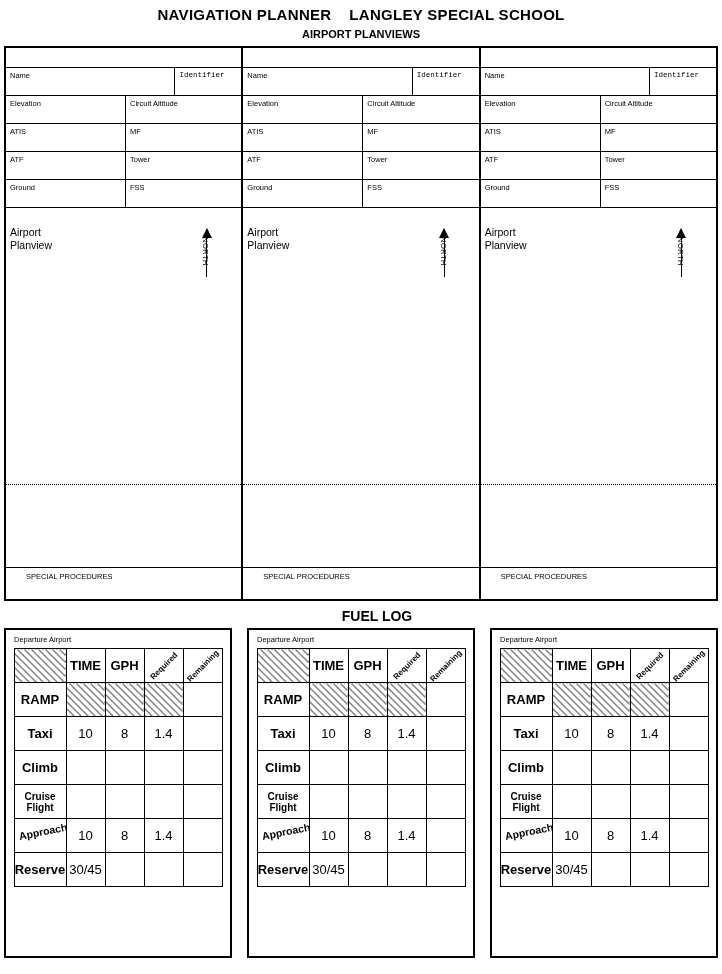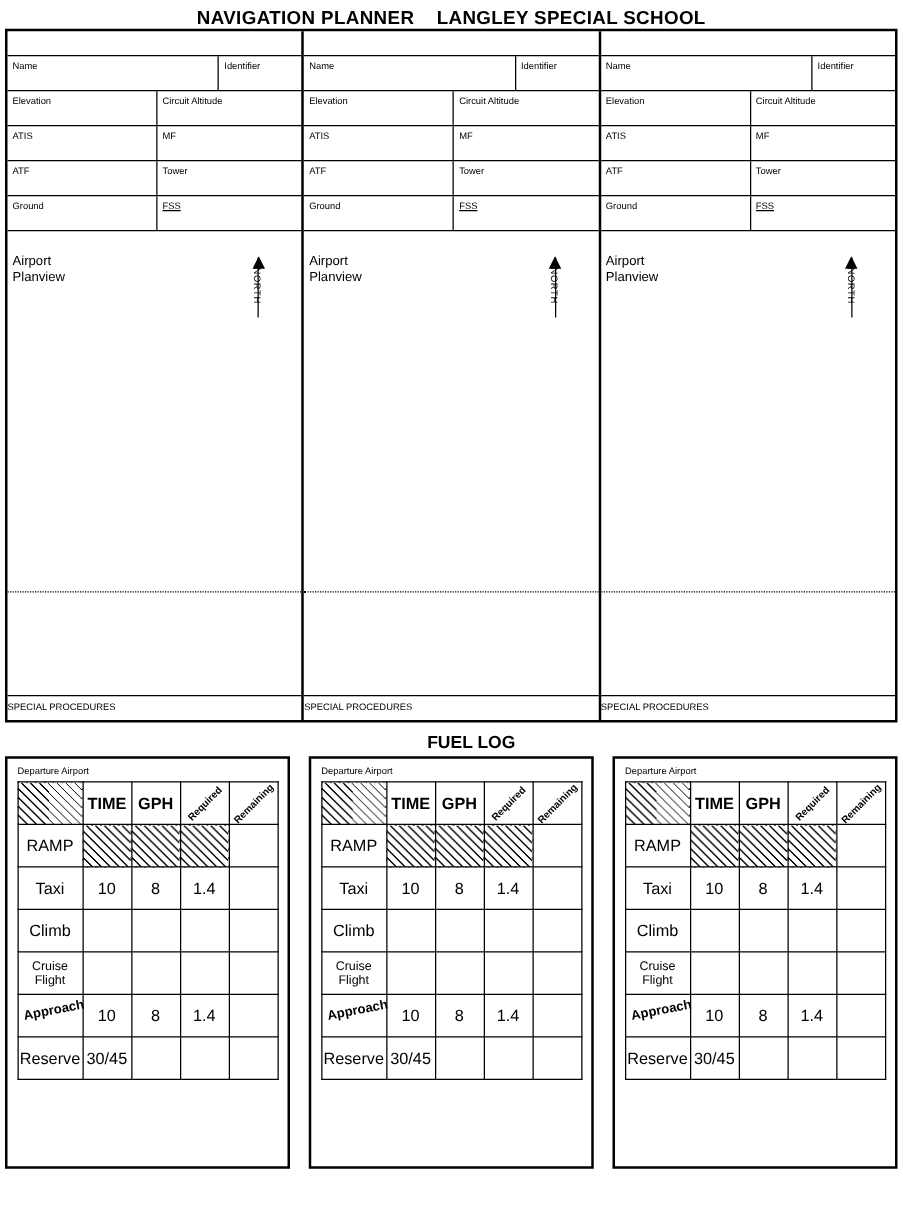--- a/index.html
+++ b/index.html
@@ -74,29 +74,29 @@
     box-sizing: border-box;
   }
   .pv-cell {
     box-sizing: border-box;
     font-size: 7.5px;
     padding: 3px 3px 0 4px;
     overflow: hidden;
   }
   .pv-cell.left { border-right: 1px solid #000; }
   .row-name .c1 { width: 72%; }
-  .row-name .c2 { width: 28%; }
+  .row-name .c2 { width: 28%; font-family: Liberation Mono, monospace; }
   .row-elev .c1 { width: 51%; }
   .row-elev .c2 { width: 49%; }
   .row-atis .c1 { width: 51%; }
   .row-atis .c2 { width: 49%; }
   .row-atf .c1 { width: 51%; }
   .row-atf .c2 { width: 49%; }
   .row-ground .c1 { width: 51%; }
-  .row-ground .c2 { width: 49%; text-decoration: underline; }
+  .row-ground .c2 { width: 49%; }
 
   .pv-body {
     flex: 1 1 auto;
     position: relative;
     box-sizing: border-box;
     margin-top: 15px;
   }
   .pv-body-label {
     position: absolute;
     top: 3px;
@@ -140,25 +140,25 @@
     white-space: nowrap;
   }
   .dotted-line {
     position: absolute;
     left: 0;
     right: 0;
     bottom: 82px;
     border-top: 1px dotted #000;
   }
   .pv-special {
-    height: 20px;
+    height: 32px;
     border-top: 1px solid #000;
     box-sizing: border-box;
     font-size: 7.5px;
-    padding: 4px 0 0 0;
+    padding: 4px 0 0 20px;
   }
 
   
   .fuel-row {
     display: flex;
     justify-content: space-between;
     margin: 0 4px;
   }
   .fuel-block {
     width: 228px;
@@ -205,21 +205,21 @@
     position: absolute;
     left: 50%;
     top: 50%;
     font-size: 8px;
     font-weight: bold;
     white-space: nowrap;
     transform: translate(-50%, -50%) rotate(-45deg);
   }
   .rowlabel {
     font-size: 10.5px;
-    font-weight: normal;
+    font-weight: bold;
     text-align: left;
     padding-left: 5px;
     line-height: 11px;
   }
   .rowlabel.two-line { font-size: 10px; }
   .rowlabel-rot {
     position: relative;
   }
   .rowlabel-rot span {
     position: absolute;
@@ -240,20 +240,21 @@
       #ffffff 0.8px, #ffffff 5px
     );
   }
 </style>
 </head>
 <body>
 
 <div class="page">
 
   <div class="main-title">NAVIGATION PLANNER    LANGLEY SPECIAL SCHOOL</div>
+  <div class="sub-title">AIRPORT PLANVIEWS</div>
 
   <div class="planview-outer">
 
     <div class="planview-col">
       <div class="pv-spacer"></div>
       <div class="pv-row row-name">
         <div class="pv-cell left c1">Name</div>
         <div class="pv-cell c2">Identifier</div>
       </div>
       <div class="pv-row row-elev">

